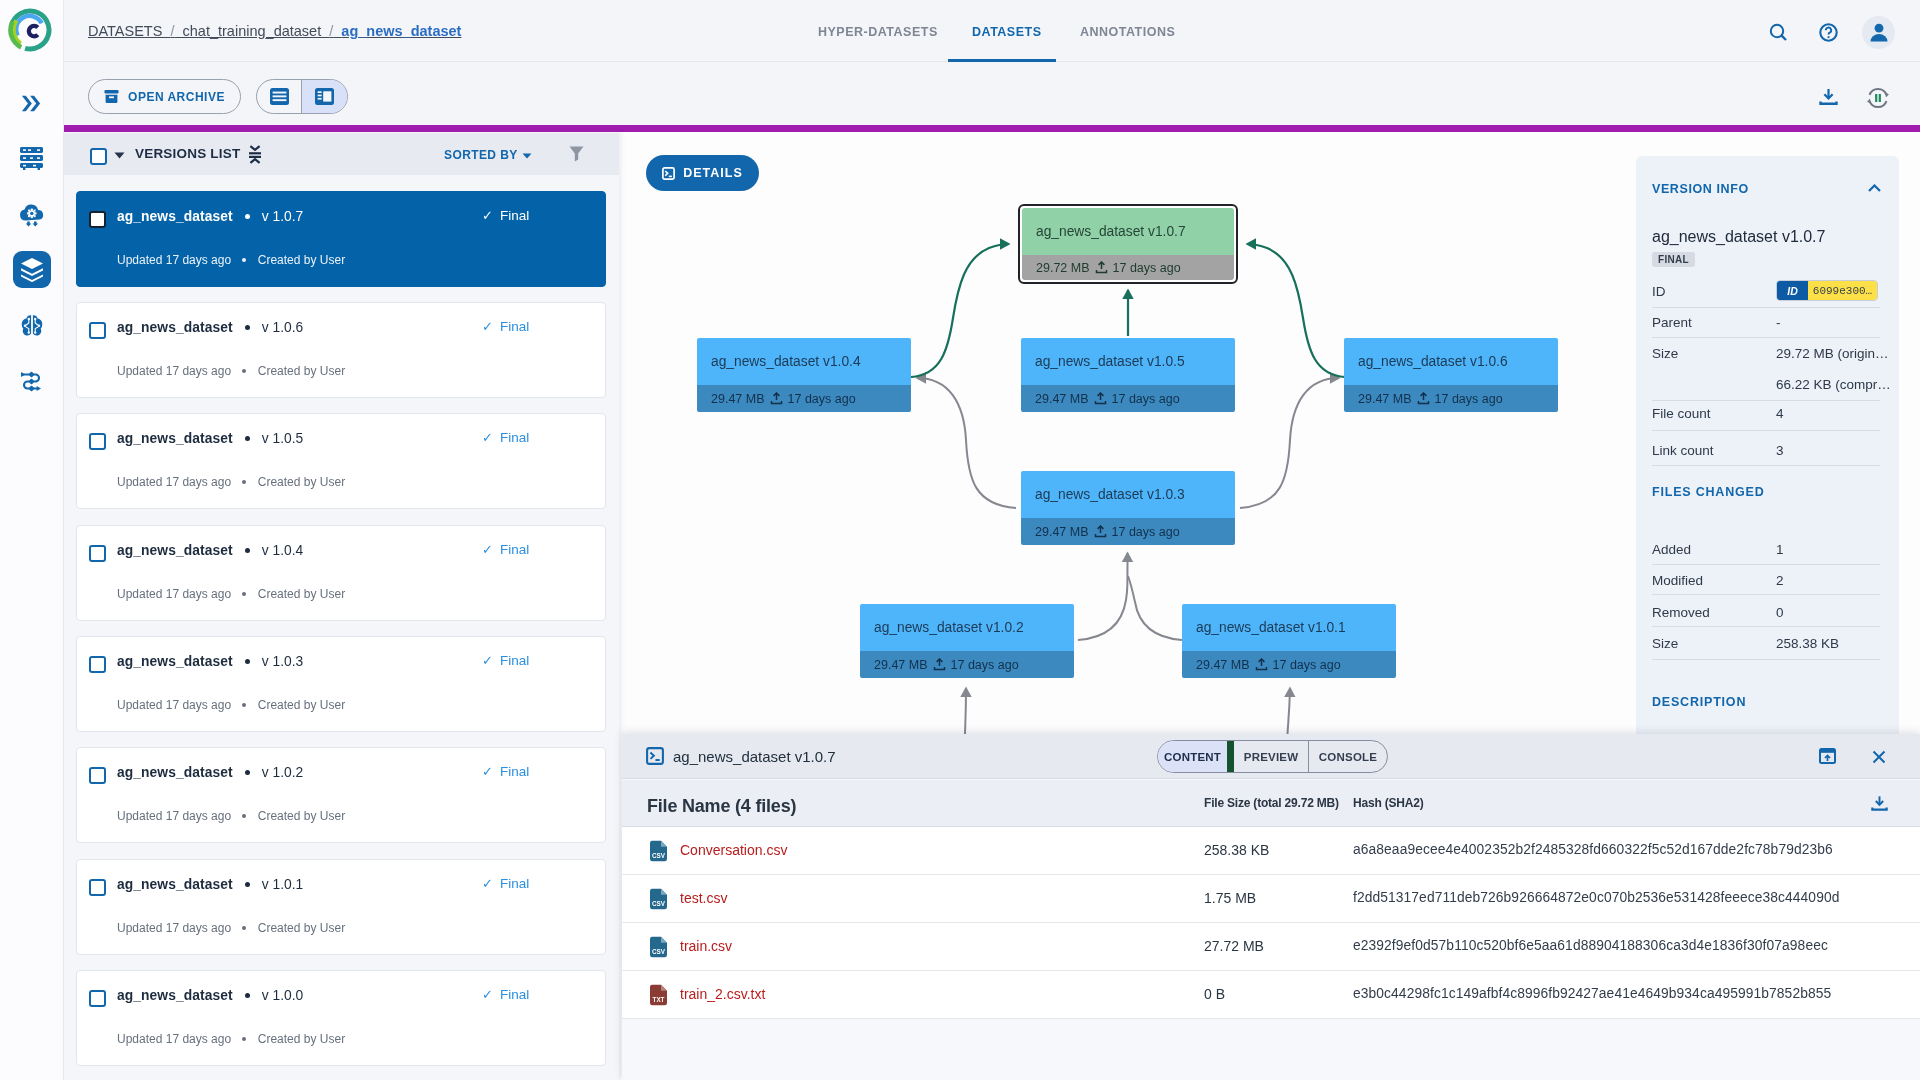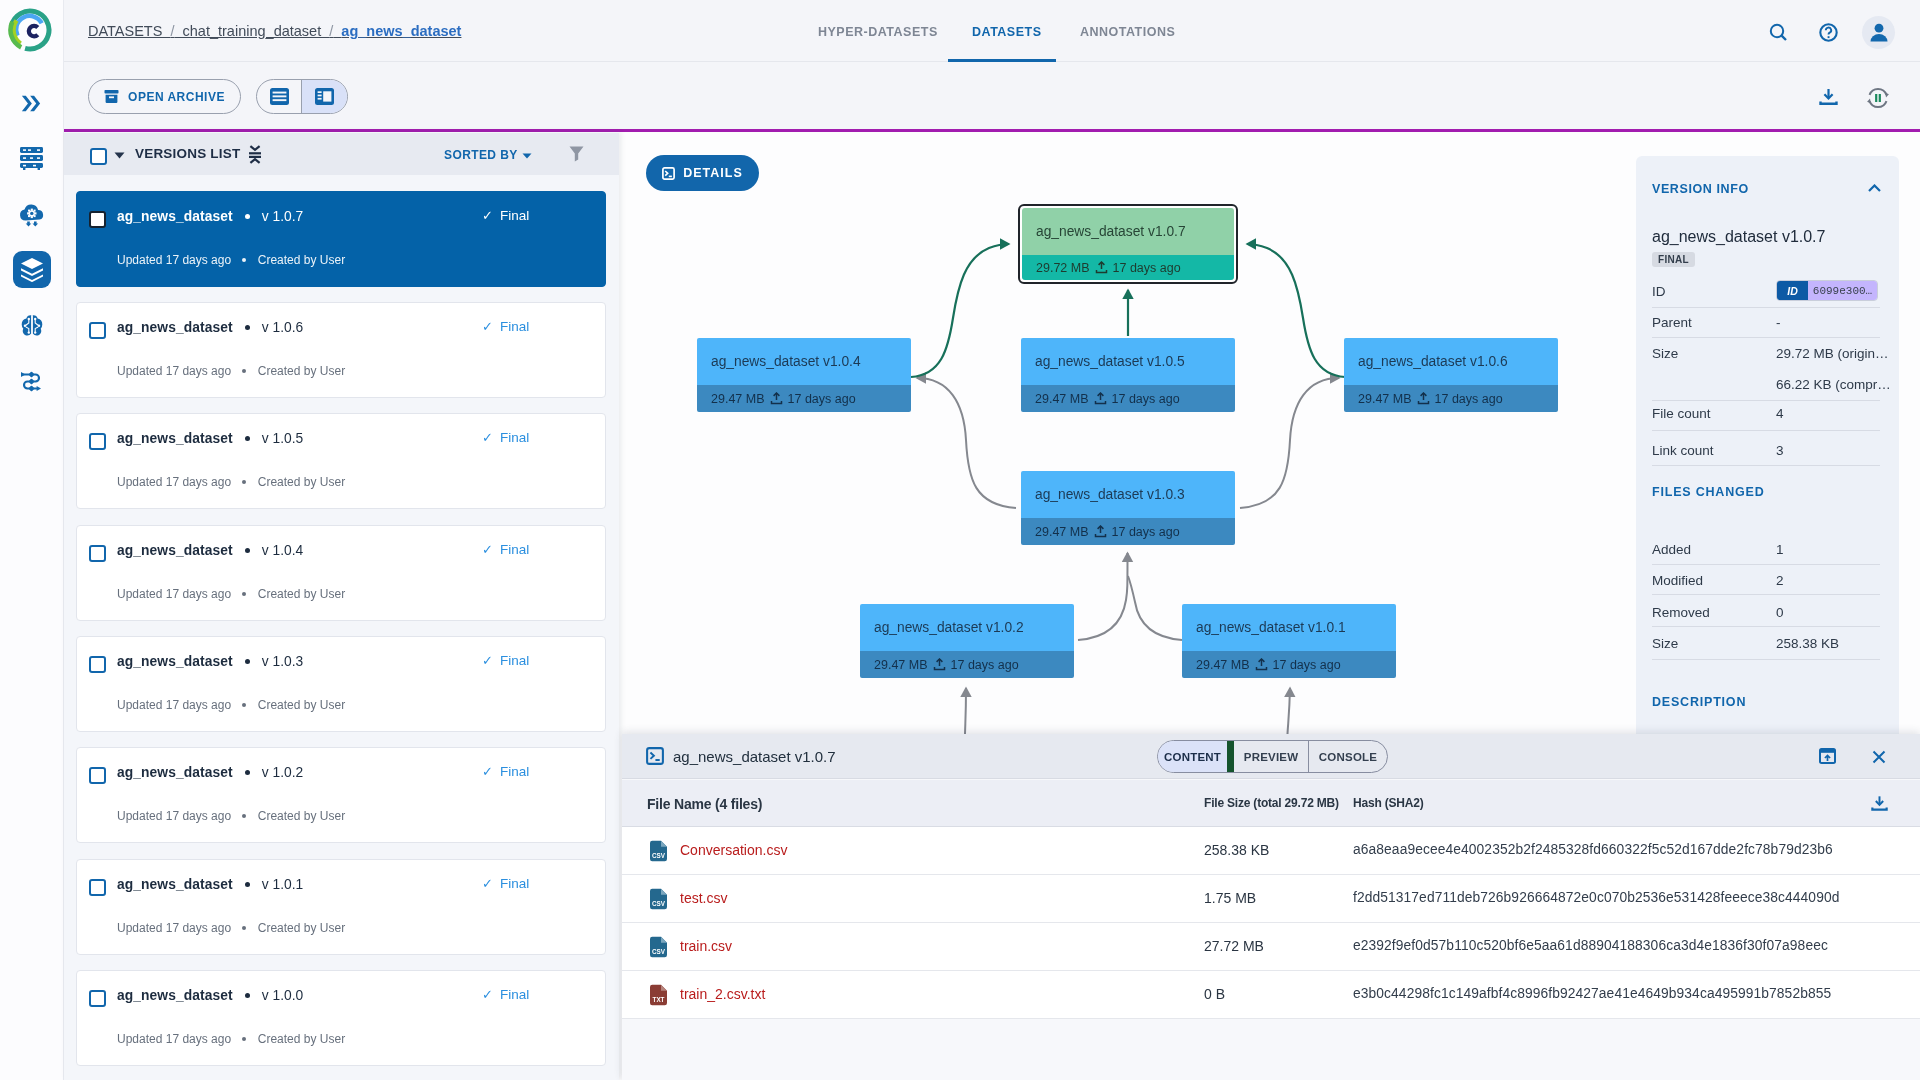--- a/index.html
+++ b/index.html
@@ -17,21 +17,21 @@
   .dot2 { width:4px; height:4px; border-radius:50%; background:#67707d; margin:0 8px; display:inline-block; position:relative; top:-2px; }
   .fin { left:405px; top:16px; font-size:13.5px; color:#2b8fdf; }
   .chk { font-size:13px; margin-right:7px; }
   .srow { left:40px; top:61px; font-size:12px; color:#67707d; }
   .node { position:absolute; width:214px; height:74px; border-radius:2px; overflow:hidden; }
   .node .nh { height:47px; background:#4eb5fa; color:#1c3a55; font-size:13.8px; display:flex; align-items:center; padding:0 14px; }
   .node .nf { height:27px; background:#3c89c0; color:#13304b; font-size:12.5px; display:flex; align-items:center; padding:0 14px; }
   .node .up { margin:0 5px; }
   .node.gsel { width:220px; height:80px; border:2px solid #20242a; border-radius:6px; box-shadow:inset 0 0 0 2px #fff; background:#fff; padding:2px; }
   .node.gsel .nh { height:47px; background:#90d1a8; color:#274536; border-radius:3px 3px 0 0; }
-  .node.gsel .nf { height:25px; background:#14b8a6; color:#1e3b2e; border-radius:0 0 3px 3px; }
+  .node.gsel .nf { height:25px; background:#a3a3a3; color:#1e3b2e; border-radius:0 0 3px 3px; }
   .vl { left:16px; font-size:13.5px; color:#2e3a49; }
   .vv { left:140px; font-size:13.5px; color:#2e3a49; }
   .vsep { left:16px; width:228px; border-top:1px solid #d7dbe4; }
   .frow { position:absolute; left:0; width:1298px; height:48px; background:#fff; border-bottom:1px solid #e5e7ec; }
   .fname { position:absolute; left:58px; top:15px; font-size:14px; color:#b91c1c; }
   .fsize { position:absolute; left:582px; top:15px; font-size:14px; color:#2a3542; }
   .fhash { position:absolute; left:731px; top:15px; font-size:13.8px; color:#323d4b; letter-spacing:.1px; }
   .ficon { position:absolute; left:27px; top:13px; }
 </style>
 </head>
@@ -55,21 +55,21 @@
     <circle cx="9.5" cy="9.5" r="8.2" stroke-width="2.1"></circle>
     <path d="M6.8 7.3 a2.7 2.7 0 1 1 3.9 2.4 c-.9.45-1.2.9-1.2 1.9" stroke-width="1.9"></path>
     <rect x="8.6" y="13.2" width="1.9" height="1.9" fill="#1166ac" stroke="none"></rect>
   </svg>
   <div class="abs" style="left:1862px;top:16px;width:33px;height:33px;border-radius:50%;background:#e5e9f2;"></div>
   <svg class="abs" style="left:1869px;top:22px;" width="20" height="21" viewBox="0 0 20 21" fill="#1368ad">
     <circle cx="10" cy="6.2" r="4.4"></circle>
     <path d="M1.5 19.5 a8.5 7.5 0 0 1 17 0 z"></path>
   </svg>
 
-  <div class="abs" id="toolbar" style="left:64px;top:63px;width:1856px;height:69px;background:#f4f5f9;border-bottom:3px solid #a21caf;">
+  <div class="abs" id="toolbar" style="left:64px;top:63px;width:1856px;height:69px;background:#f4f5f9;border-bottom:7px solid #a21caf;">
 
     <div class="abs" style="left:24px;top:16px;width:153px;height:35px;border:1px solid #99a0ae;border-radius:18px;display:flex;align-items:center;justify-content:center;">
       <svg width="15" height="15" viewBox="0 0 15 15" fill="#1166ac" style="margin-right:9px;">
         <rect x="0.5" y="1" width="14" height="3.6" rx="0.8"></rect>
         <path d="M1.6 5.8 L13.4 5.8 L13.4 13 a1 1 0 0 1 -1 1 L2.6 14 a1 1 0 0 1 -1 -1 Z"></path>
         <rect x="5" y="7.4" width="5" height="1.8" fill="#f4f5f9"></rect>
       </svg>
       <span style="font-size:12px;font-weight:bold;letter-spacing:.5px;color:#1166ac;">OPEN ARCHIVE</span>
     </div>
 
@@ -405,21 +405,21 @@
   <div class="abs" id="vinfo" style="left:1636px;top:156px;width:263px;height:578px;background:#edf1f8;border-radius:6px 6px 0 0;">
     <div class="abs" style="left:16px;top:26px;font-size:12.5px;font-weight:bold;letter-spacing:.6px;color:#1166ac;">VERSION INFO</div>
     <svg class="abs" style="left:232px;top:28px;" width="13" height="8" viewBox="0 0 13 8" fill="none" stroke="#1166ac" stroke-width="2.2">
         <path d="M1 7 L6.5 1.5 L12 7"></path>
       </svg>
     <div class="abs" style="left:16px;top:72px;font-size:16px;color:#202c3c;">ag_news_dataset v1.0.7</div>
     <div class="abs" style="left:16px;top:96px;height:15px;background:#d6dae2;border-radius:3px;padding:2px 6px 0;font-size:10px;font-weight:bold;letter-spacing:.3px;color:#333e4c;">FINAL</div>
     <div class="abs vl" style="top:128px;">ID</div>
     <div class="abs" style="left:140px;top:124px;width:102px;height:21px;display:flex;border-radius:4px;overflow:hidden;border:1px solid #c9cedb;">
       <div style="width:31px;background:#0d5aa5;color:#fff;font-size:10.5px;font-weight:bold;font-style:italic;display:flex;align-items:center;justify-content:center;">ID</div>
-      <div style="flex:1;background:#c4b5fd;color:#39424e;font-family:'Liberation Mono',monospace;font-size:11px;display:flex;align-items:center;justify-content:center;">6099e300…</div>
+      <div style="flex:1;background:#fde047;color:#39424e;font-family:'Liberation Mono',monospace;font-size:11px;display:flex;align-items:center;justify-content:center;">6099e300…</div>
     </div>
     <div class="abs vsep" style="top:151px;"></div>
     <div class="abs vl" style="top:159px;">Parent</div>
       <div class="abs vv" style="top:159px;">-</div>
     <div class="abs vsep" style="top:181px;"></div>
     <div class="abs vl" style="top:190px;">Size</div>
       <div class="abs vv" style="top:190px;">29.72 MB (origin…</div>
     <div class="abs vv" style="top:221px;">66.22 KB (compr…</div>
     <div class="abs vsep" style="top:244px;"></div>
     <div class="abs vl" style="top:250px;">File count</div>
@@ -462,21 +462,21 @@
         <rect x="1" y="1" width="15" height="14" rx="1.5" stroke-width="2"></rect>
         <rect x="1.8" y="1.8" width="13.4" height="3" fill="#1166ac" stroke="none"></rect>
         <path d="M8.5 13 L8.5 7.6 M5.9 10 L8.5 7.4 L11.1 10" stroke-width="1.7"></path>
       </svg>
       <svg class="abs" style="left:1250px;top:16px;" width="14" height="14" viewBox="0 0 14 14" stroke="#1166ac" stroke-width="2">
         <path d="M1.5 1.5 L12.5 12.5 M12.5 1.5 L1.5 12.5"></path>
       </svg>
     </div>
 
     <div class="abs" style="left:0;top:46px;width:1298px;height:47px;background:#eceef5;border-bottom:1px solid #d9dce4;">
-      <div class="abs" style="left:25px;top:16px;font-size:14px;font-weight:bold;letter-spacing:-.2px;color:#2a3644;">File Name (4 files)</div>
+      <div class="abs" style="left:25px;top:16px;font-size:18px;font-weight:bold;letter-spacing:-.2px;color:#2a3644;">File Name (4 files)</div>
       <div class="abs" style="left:582px;top:16px;font-size:12px;font-weight:bold;letter-spacing:-.2px;color:#2a3644;">File Size (total 29.72 MB)</div>
       <div class="abs" style="left:731px;top:16px;font-size:12px;font-weight:bold;letter-spacing:-.2px;color:#2a3644;">Hash (SHA2)</div>
       <svg class="abs" style="left:1249px;top:15px;" width="17" height="17" viewBox="0 0 19 18" fill="none" stroke="#1166ac" stroke-width="2.2">
         <path d="M9.5 1 L9.5 9.5"></path>
         <path d="M5.4 6.2 L9.5 10.5 L13.6 6.2"></path>
         <path d="M1.5 13.5 L1.5 15.8 L17.5 15.8 L17.5 13.5" stroke-width="2.4"></path>
       </svg>
     </div>
 
     <div class="frow" style="top:93px;">

